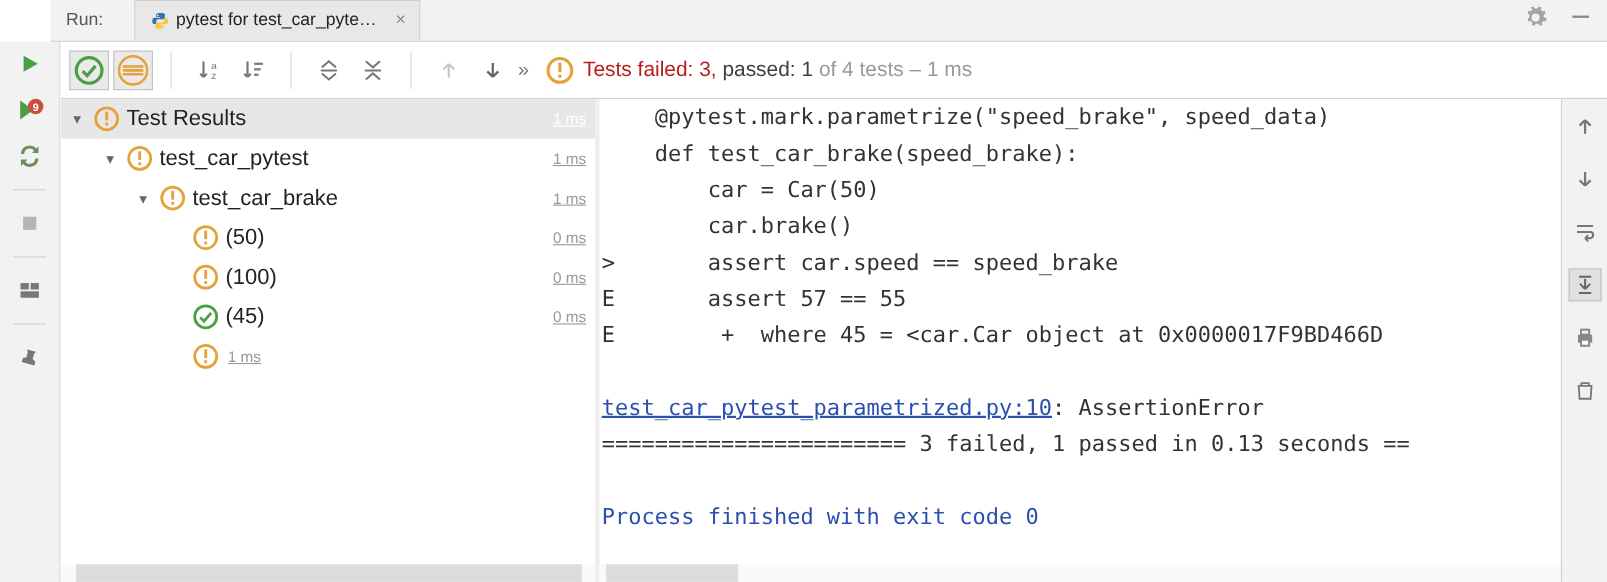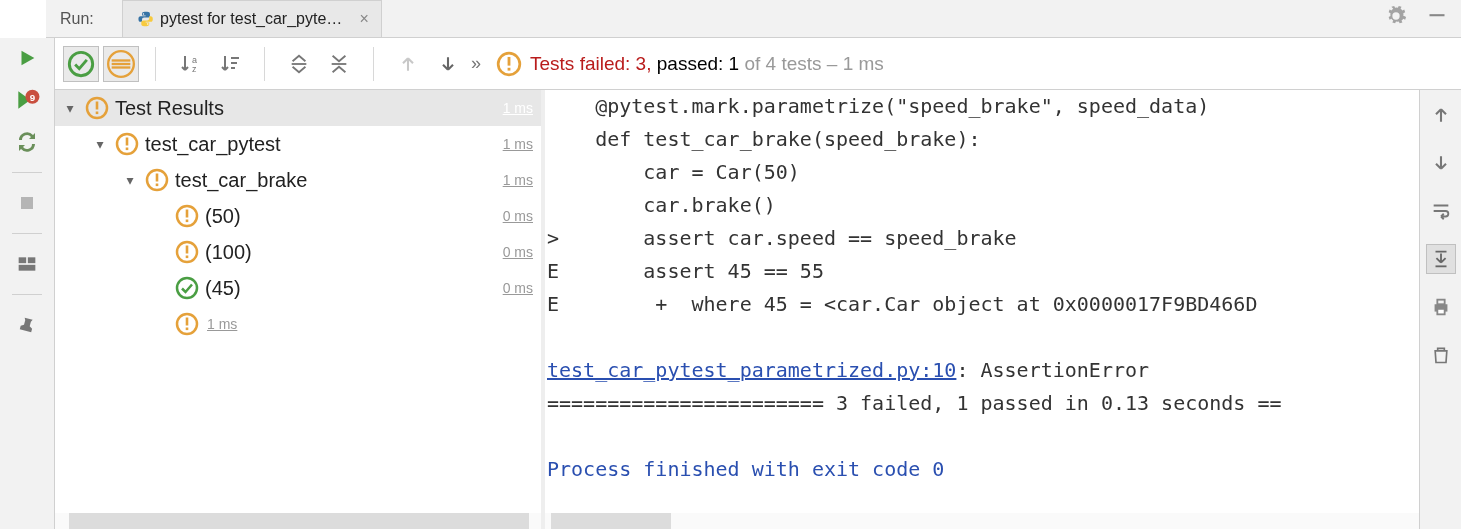--- a/index.html
+++ b/index.html
@@ -81,21 +81,21 @@
   }
   .tb-group { display:flex; align-items:center; gap:4px; padding: 0 6px; }
   .tb-sep { width: 1px; height: 34px; background: #d8d8d8; margin: 0 6px; }
   .tb-btn {
     width: 36px; height: 36px; display:flex; align-items:center; justify-content:center;
     border: 1px solid transparent; cursor:pointer; color:#666;
   }
   .tb-btn.pressed { background:#eaeaea; border:1px solid #c0c0c0; }
   .status-summary { padding-left: 4px; font-size: 19px; display:flex; align-items:center; gap:8px;}
   .status-failed { color: #b91c1c; }
-  .status-passed { color: #000000; }
+  .status-passed { color: #404040; }
   .status-rest { color: #999; }
   .warn-status-svg { width: 26px; height:26px; }
   
   .content-split { flex: 1; display: flex; overflow:hidden; }
   .tree-panel {
     width: 490px;
     background: #fff;
     border-right: 4px solid #eee;
     display: flex;
     flex-direction: column;
@@ -406,21 +406,21 @@
             <div class="hscroll-thumb"></div>
           </div>
       </div>
 
       <div class="console-panel">
         <div class="console-body"><span>    @pytest.mark.parametrize("speed_brake", speed_data)</span>
 <span>    def test_car_brake(speed_brake):</span>
 <span>        car = Car(50)</span>
 <span>        car.brake()</span>
 <span>&gt;       assert car.speed == speed_brake</span>
-<span>E       assert 45 == 55</span>
+<span>E       assert 57 == 55</span>
 <span>E        +  where 45 = &lt;car.Car object at 0x0000017F9BD466D</span>
 <span></span>
 <span class="code-link">test_car_pytest_parametrized.py:10</span><span>: AssertionError</span>
 <span>======================= 3 failed, 1 passed in 0.13 seconds ==</span>
 <span></span>
 <span class="code-info">Process finished with exit code 0</span></div>
         <div class="cons-hscroll">
             <div class="hscroll-thumb"></div>
           </div>
       </div>

